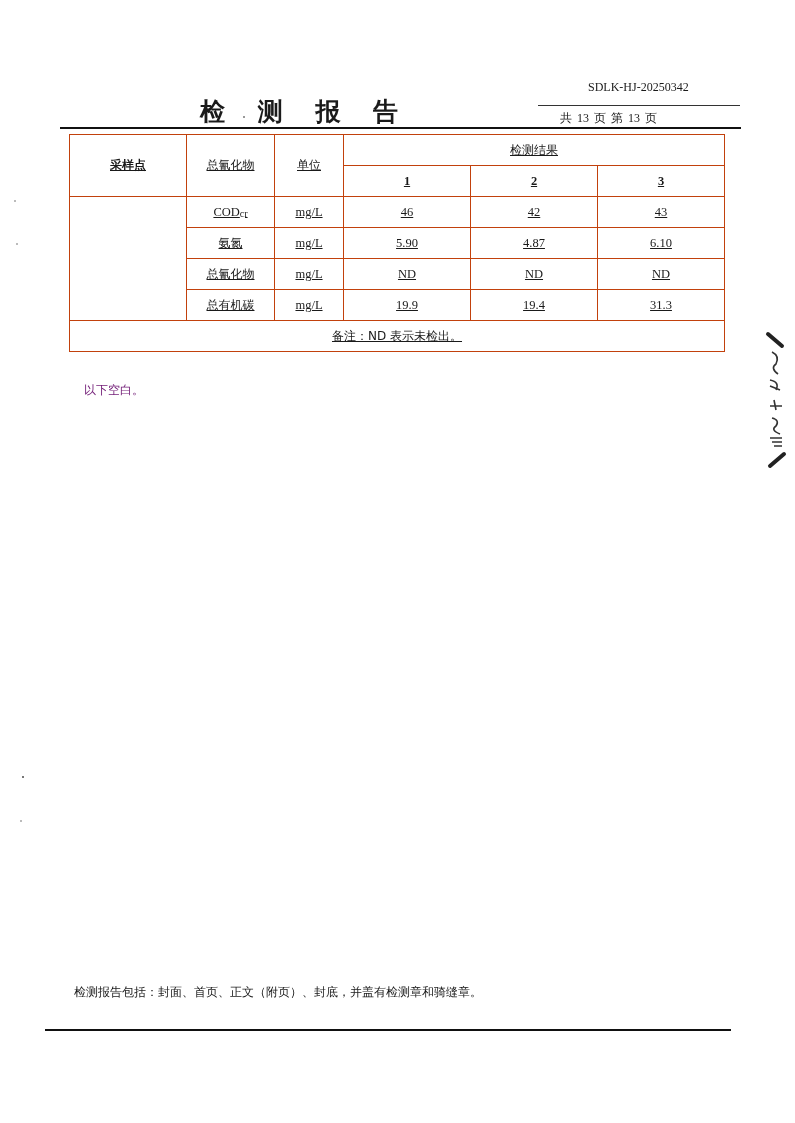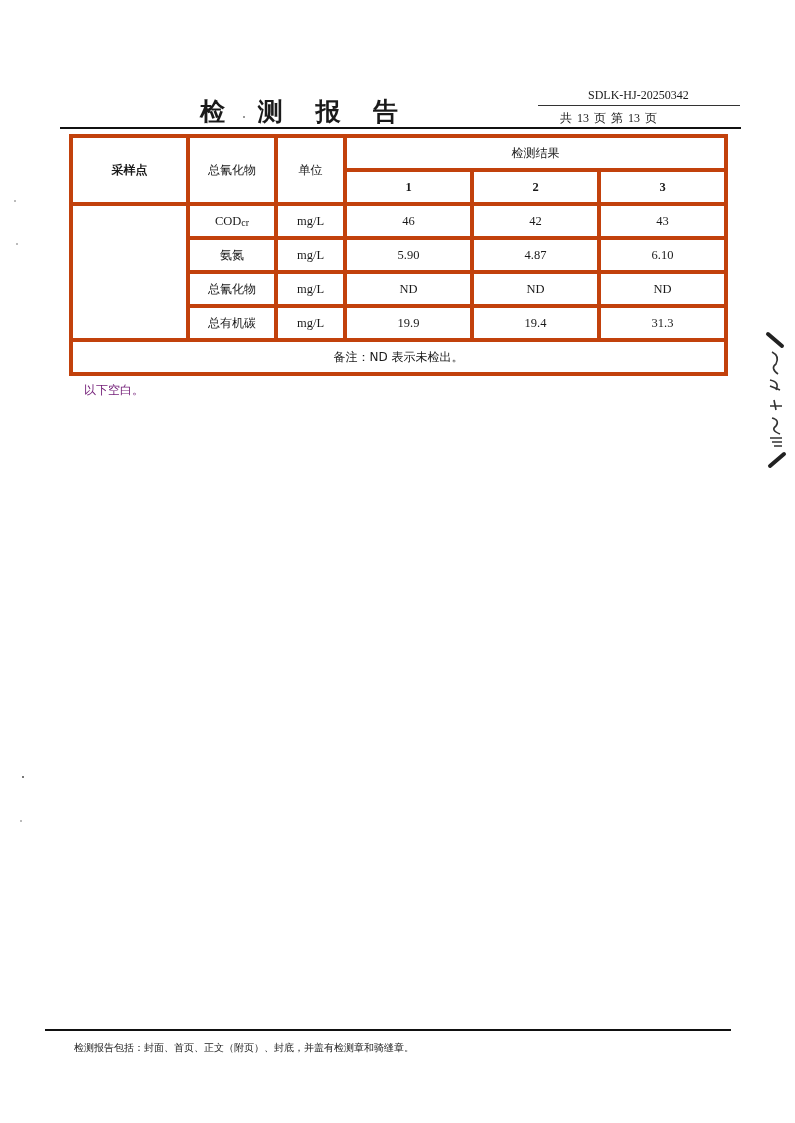--- a/index.html
+++ b/index.html
@@ -8,59 +8,59 @@
     font-family: "DejaVu Serif", "Liberation Serif", serif;
     color: #1a1a1a;
   }
   .title {
     position: absolute; left: 200px; top: 52px;
     font-size: 25px; font-weight: bold; letter-spacing: 12px;
     font-family: "DejaVu Sans", "Liberation Sans", sans-serif;
     margin-top: 43px;
   }
   .report-no {
-    position: absolute; left: 588px; top: 88px;
+    position: absolute; left: 588px; top: 80px;
     font-size: 12px; font-family: "Liberation Serif", serif;
   }
   .rule-short { position: absolute; left: 538px; top: 105px; width: 202px; height: 1px; background: #333; }
   .page-info {
     position: absolute; left: 560px; top: 110px;
     font-size: 12px; font-family: "Liberation Serif", serif; word-spacing: 2px;
   }
   .rule-top { position: absolute; left: 60px; top: 127px; width: 681px; height: 2px; background: #111; }
 
   table.results {
     position: absolute; left: 69px; top: 134px; width: 655px;
     border-collapse: collapse; table-layout: fixed;
     font-family: "Liberation Serif", "DejaVu Serif", serif;
     font-size: 12.5px;
   }
   table.results td, table.results th {
-    border: 4px solid #c2410c; text-align: center; vertical-align: middle;
-    padding: 0; font-weight: normal;
+    border: 1px solid #c2410c; text-align: center; vertical-align: middle;
+    padding: 0; font-weight: normal; text-decoration: underline;
   }
   table.results th { height: 30px; }
   table.results th.bold { font-weight: bold; }
   table.results td { height: 30px; }
   .cjk { font-family: "DejaVu Sans", "Liberation Sans", sans-serif; font-size: 12px; }
   sub.cr { font-size: 10px; vertical-align: -1px; }
 
   .blank-note {
     position: absolute; left: 84px; top: 382px;
     font-size: 12px; font-family: "DejaVu Sans", "Liberation Sans", sans-serif; color: #701a75;
   }
 
   .seam-stamp {
     position: absolute; left: 762px; top: 330px; width: 30px; height: 140px;
   }
 
   .rule-bottom { position: absolute; left: 45px; top: 1029px; width: 686px; height: 2px; background: #111; }
   .footer-text {
-    position: absolute; left: 74px; top: 1041px;
-    font-size: 10px; font-family: Liberation Serif, serif;
+    position: absolute; left: 74px; top: 984px;
+    font-size: 12px; font-family: Liberation Serif, serif;
   }
   .speck { position: absolute; width: 2px; height: 2px; background: #999; }
 </style>
 </head>
 <body>
 
 <div class="title">检 测 报 告</div>
 <div class="report-no">SDLK-HJ-20250342</div>
 <div class="rule-short"></div>
 <div class="page-info">共 13 页   第 13 页</div>

